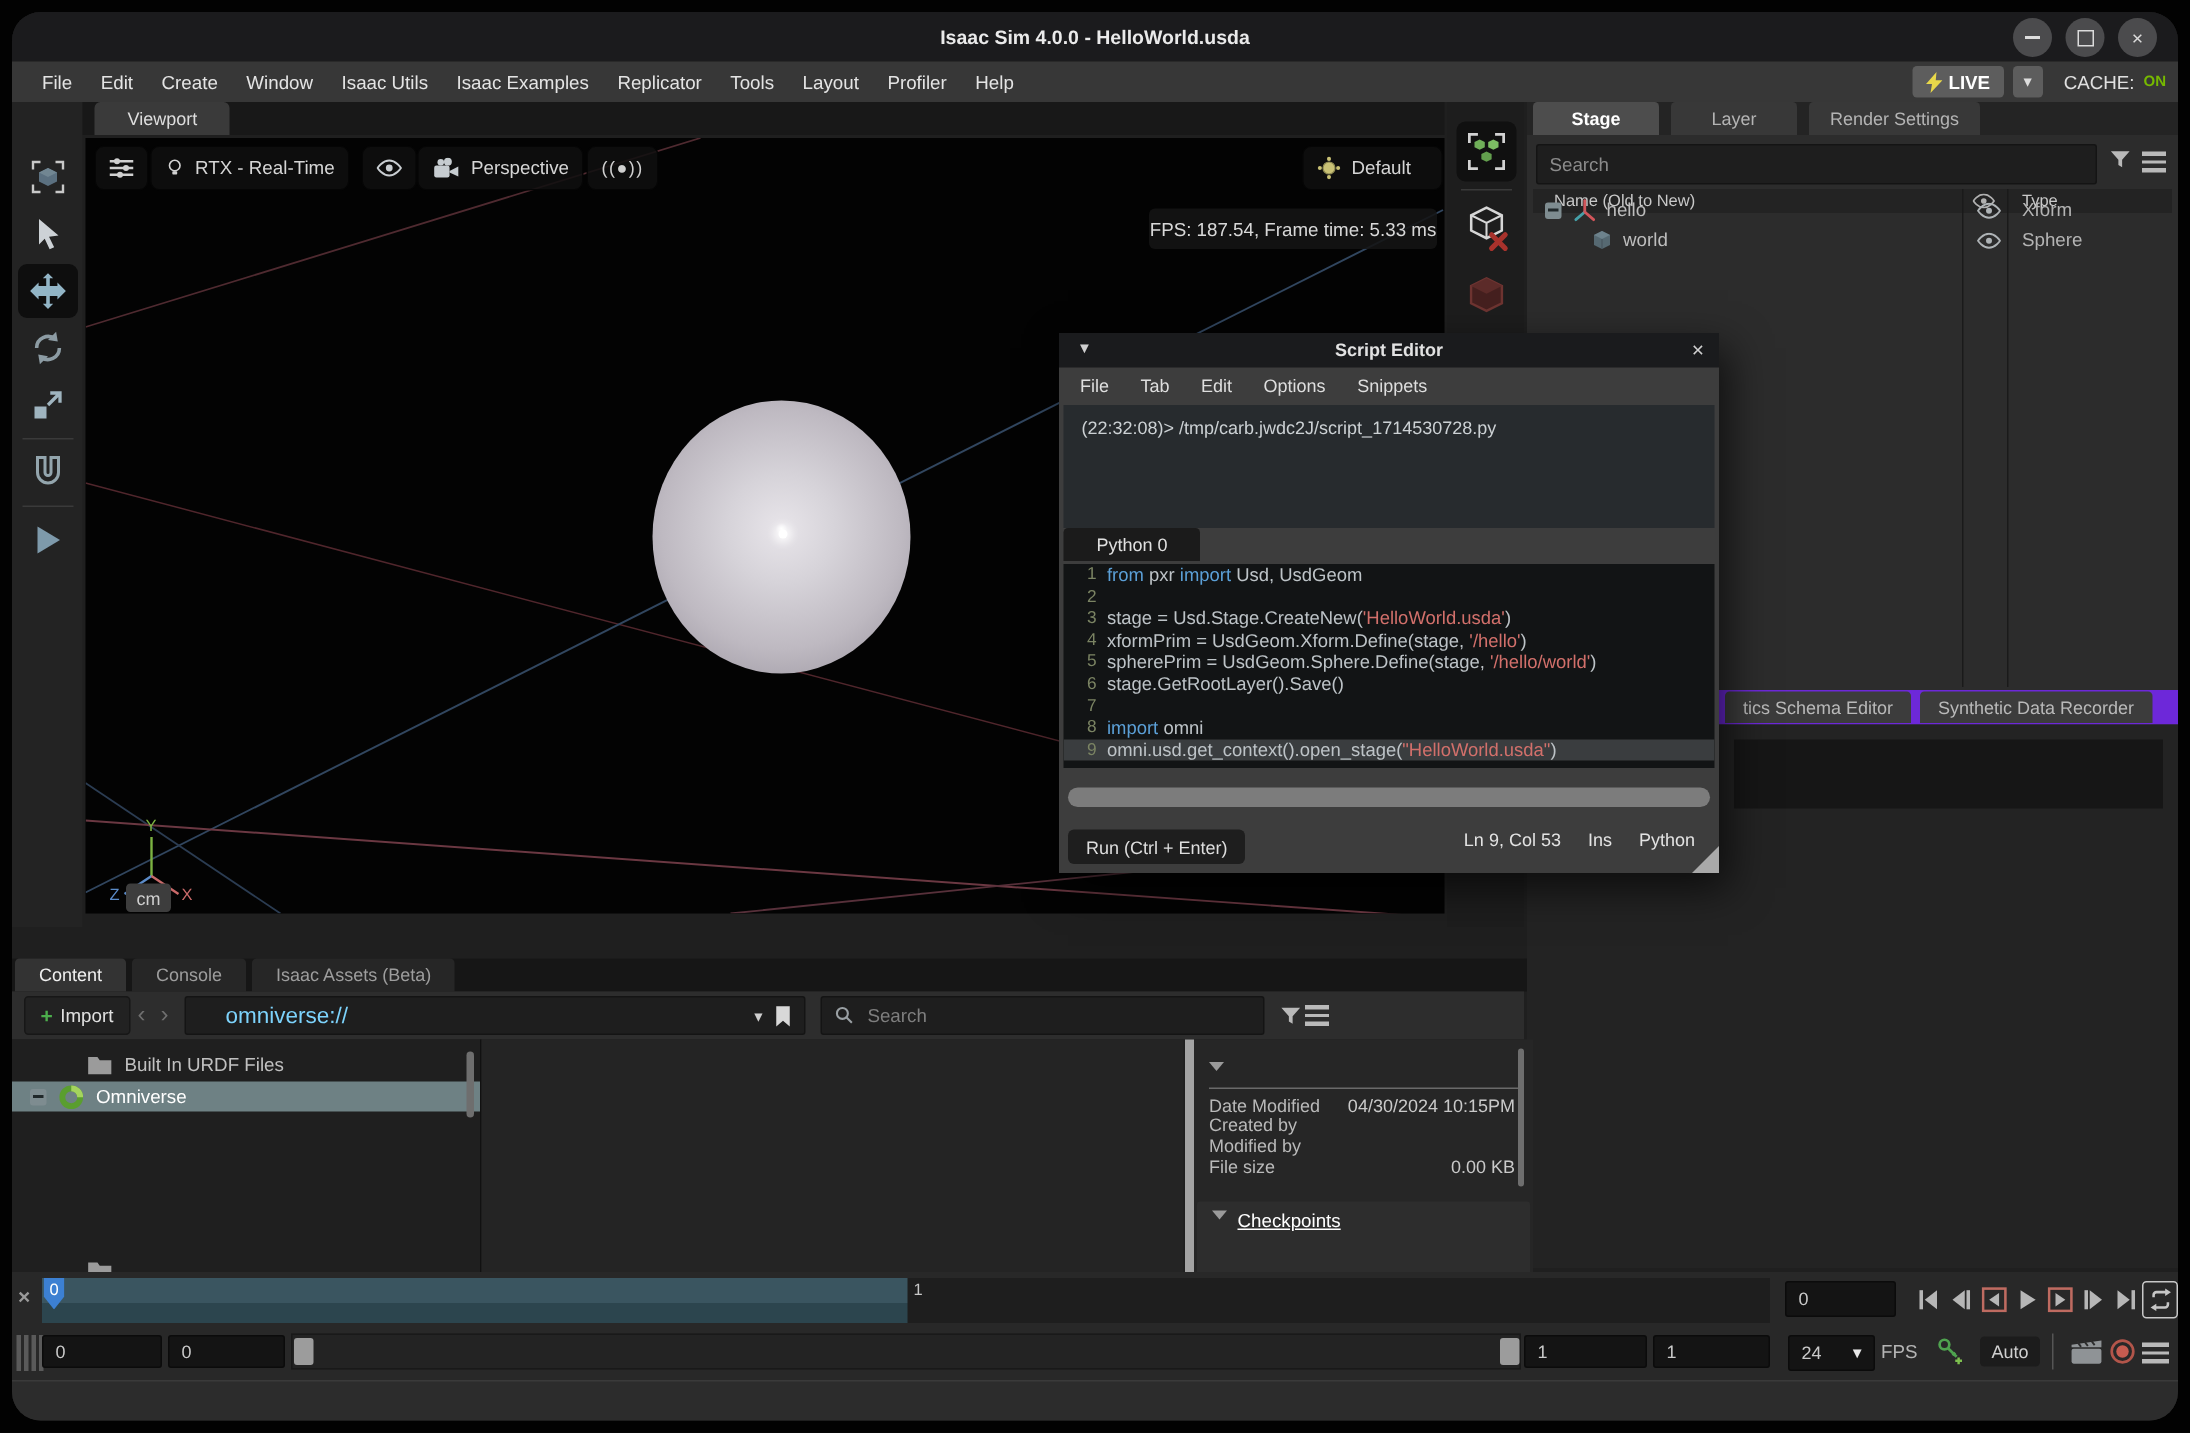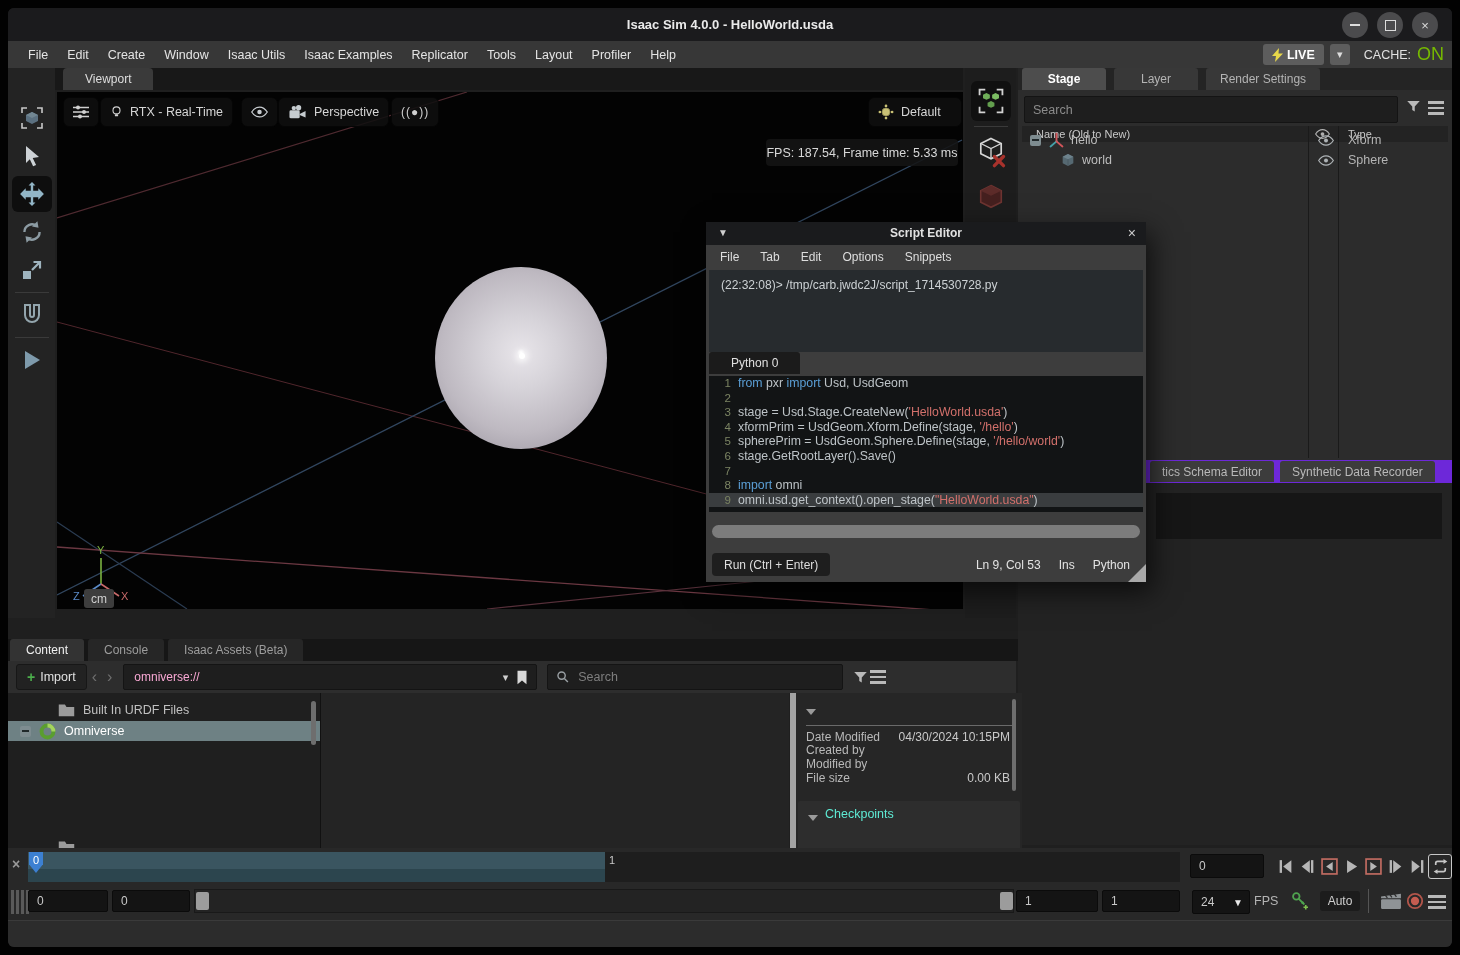--- a/index.html
+++ b/index.html
@@ -1,34 +1,34 @@
 <!DOCTYPE html>
 <html><head>
 <meta charset="utf-8">
 <style>
   html,body{margin:0;padding:0;background:#000;font-family:"Liberation Sans",sans-serif;}
   .page{position:relative;width:1460px;height:955px;background:#020202;overflow:hidden;}
-  .win{position:absolute;left:8px;top:8px;width:1444px;height:939px;background:#1f1f1f;border-radius:6px;overflow:hidden;}
+  .win{position:absolute;left:8px;top:8px;width:1444px;height:939px;background:#1f1f1f;border-radius:19px;overflow:hidden;}
   .abs{position:absolute;}
   
   .titlebar{left:0;top:0;width:1444px;height:33px;background:#1b1b1d;}
   .title{width:100%;text-align:center;line-height:33px;color:#eaeaea;font-weight:bold;font-size:13px;}
   .winbtns{right:14px;top:4px;display:flex;gap:9px;}
   .winbtn{width:26px;height:26px;border-radius:50%;background:#4b4b4d;color:#dcdcdc;display:flex;align-items:center;justify-content:center;font-size:13px;cursor:pointer;}
   .glyph-sq{width:9px;height:9px;border:1.5px solid #dcdcdc;}
   .glyph-min{width:10px;height:2px;background:#dcdcdc;}
   
   .menubar{left:0;top:33px;width:1444px;height:27px;background:#373737;display:flex;align-items:center;}
   .menu-items{display:flex;padding-left:20px;}
   .menu-item{color:#e4e4e4;font-size:12.5px;margin-right:19px;cursor:pointer;}
   .mb-right{position:absolute;right:8px;top:3px;display:flex;align-items:center;gap:6px;}
   .live-pill{display:flex;align-items:center;gap:4px;background:#5d5d5d;border-radius:3px;height:21px;padding:0 9px;color:#fff;font-size:12.5px;font-weight:bold;cursor:pointer;}
   .live-chev{width:20px;height:21px;background:#5d5d5d;border-radius:3px;color:#ddd;display:flex;align-items:center;justify-content:center;font-size:11px;cursor:pointer;}
   .cache{color:#e0e0e0;font-size:12.5px;margin-left:8px;}
-  .cache-on{font-weight:normal;font-size:18px;}
+  .cache-on{font-weight:bold;font-size:10px;}
   
   .leftbar{left:0;top:60px;width:47px;height:550px;background:#232323;}
   .tool{width:40px;height:36px;margin:2px auto;display:flex;align-items:center;justify-content:center;border-radius:6px;cursor:pointer;}
   .tool.active{background:#0e0e0e;}
   .tool-sep{width:34px;height:1px;background:#3a3a3a;margin:4px auto;}
   
   .vp-tabbar{left:47px;top:60px;width:908px;height:22px;background:#181818;display:flex;}
   .vp-tab{background:#3a3a3a;color:#dedede;font-size:12px;padding:0 22px;display:flex;align-items:center;border-radius:4px 4px 0 0;margin-left:8px;cursor:pointer;}
   .viewport{left:49px;top:84px;width:906px;height:517px;background:#030303;overflow:hidden;}
   .vp-btn{position:absolute;top:5px;height:28px;background:rgba(15,15,15,.85);border:1px solid #050505;border-radius:6px;display:flex;align-items:center;gap:7px;padding:0 9px;color:#d6d6d6;font-size:12.5px;cursor:pointer;}
@@ -73,51 +73,51 @@
   .se-menu span{color:#dedede;font-size:12px;cursor:pointer;}
   .se-output{position:absolute;left:3px;top:48px;width:434px;height:82px;background:#272b2e;color:#ccd1d4;font-size:12px;padding:8px 0 0 12px;box-sizing:border-box;}
   .se-tab{position:absolute;left:3px;top:130px;height:22px;background:#1b1b1b;color:#e0e0e0;font-size:12px;display:flex;align-items:center;padding:0 22px;border-radius:3px 3px 0 0;cursor:pointer;}
   .se-code{position:absolute;left:3px;top:154px;width:434px;height:136px;background:#121415;overflow:hidden;}
   .code-line{display:flex;height:14.6px;line-height:14.6px;font-size:12.3px;white-space:pre;}
   .code-line.hl{background:#3a3d3f;}
   .gut{width:22px;text-align:right;padding-right:7px;color:#7b8463;flex:none;font-size:11.5px;}
   .c-kw{color:#5b9fd6;} .c-st{color:#d2706b;} .c-tx{color:#bdc3c7;}
   .se-hscroll{position:absolute;left:6px;top:303px;width:428px;height:13px;background:#7c7c7c;border-radius:7px;cursor:pointer;}
   .run-btn{position:absolute;left:6px;top:331px;height:23px;background:#1e1e1e;border-radius:4px;color:#dedede;font-size:12px;display:flex;align-items:center;padding:0 12px;cursor:pointer;}
-  .se-status{position:absolute;right:16px;top:331px;height:23px;display:flex;align-items:center;gap:18px;color:#e3e3e3;font-size:12px;}
+  .se-status{position:absolute;right:16px;top:331px;height:23px;display:flex;align-items:flex-start;gap:18px;color:#e3e3e3;font-size:12px;}
   .se-grip{position:absolute;right:0;bottom:0;width:0;height:0;border-style:solid;border-width:0 0 18px 18px;border-color:transparent transparent #a9a9a9 transparent;}
   
   .cb{left:0;top:631px;width:1008px;height:230px;background:#242424;}
   .cb-tabbar{position:absolute;left:0;top:0;width:1008px;height:22px;background:#161616;display:flex;gap:4px;padding-left:2px;}
   .cb-tab{padding:0 16px;background:#262626;color:#9d9d9d;font-size:12px;display:flex;align-items:center;border-radius:3px 3px 0 0;cursor:pointer;}
   .cb-tab.active{background:#333333;color:#f0f0f0;}
   .cb-toolbar{position:absolute;left:0;top:22px;width:1008px;height:32px;background:#2d2d2d;display:flex;align-items:center;}
   .import-btn{margin-left:8px;height:24px;background:#222;border:1px solid #171717;border-radius:3px;color:#e0e0e0;font-size:12.5px;display:flex;align-items:center;gap:5px;padding:0 10px;cursor:pointer;}
   .plus{color:#4cae4c;font-weight:bold;font-size:14px;}
   .navchev{color:#6f6f6f;font-size:16px;margin:0 5px;cursor:pointer;}
   .pathbar{height:24px;background:#1e1e1e;border:1px solid #141414;border-radius:2px;display:flex;align-items:center;width:412px;margin-left:6px;}
-  .pathbar input{flex:1;background:transparent;border:none;outline:none;color:#f9a8d4;font-size:12px;padding:0 10px;}
+  .pathbar input{flex:1;background:transparent;border:none;outline:none;color:#7dd3fc;font-size:15px;padding:0 10px;margin-left:16px;}
   .cb-search{height:24px;background:#1e1e1e;border:1px solid #141414;border-radius:2px;display:flex;align-items:center;width:294px;margin-left:10px;}
   .cb-search input{flex:1;background:transparent;border:none;outline:none;color:#cfcfcf;font-size:12.5px;}
   .cb-search input::placeholder{color:#7e7e7e;}
   .cb-body{position:absolute;left:0;top:54px;width:1008px;height:176px;background:#1f1f1f;}
   .cb-tree{position:absolute;left:0;top:0;width:312px;height:176px;background:#1f1f1f;border-right:1px solid #111;overflow:hidden;}
   .trow{position:relative;height:20px;display:flex;align-items:center;cursor:pointer;margin-top:1px;}
   .trow.selected{background:#6e8184;}
   .trow .lbl{color:#c0c0c0;font-size:12.5px;margin-left:8px;}
   .trow.selected .lbl{color:#fff;}
   .cb-files{position:absolute;left:313px;top:0;width:468px;height:176px;background:#242424;}
   .size-slider{position:absolute;left:274px;top:163px;width:175px;height:20px;border:1px solid #555;border-radius:10px;background:#1b1b1b;display:flex;align-items:center;}
   .size-handle{width:32px;height:12px;border-radius:6px;background:#8a8a8a;margin-left:73px;cursor:pointer;}
   .cb-details{position:absolute;left:782px;top:0;width:226px;height:176px;background:#262626;border-left:6px solid #a3a3a3;}
   .dfield{display:flex;justify-content:space-between;padding:0 12px 0 10px;height:13.6px;align-items:center;}
   .dfield .l{color:#b9b9b9;font-size:12px;}
   .dfield .v{color:#c9c9c9;font-size:12px;}
   .chk{position:absolute;left:2px;top:108px;width:222px;height:68px;background:#2d2d2d;border-radius:2px;overflow:hidden;}
-  .chk-head{display:flex;align-items:flex-end;gap:7px;color:#5eead4;font-size:12.5px;padding:6px 0 0 10px;cursor:pointer;}
+  .chk-head{display:flex;align-items:flex-start;gap:7px;color:#ffffff;font-size:12.5px;padding:6px 0 0 10px;cursor:pointer;text-decoration:underline;}
   .tri-down{width:0;height:0;border-left:5px solid transparent;border-right:5px solid transparent;border-top:6px solid #9a9a9a;}
   .vscroll{position:absolute;width:5px;border-radius:3px;background:#6e6e6e;}
   
   .timeline{left:0;top:840px;width:1444px;height:72px;background:#282828;}
   .ruler{position:absolute;left:20px;top:4px;width:1152px;height:30px;background:#1e1e1e;overflow:hidden;}
   .ruler .range{position:absolute;left:0;top:0;width:577px;height:30px;background:linear-gradient(180deg,#3a5560 0 55%,#2c454e 55% 100%);}
   .playhead{position:absolute;left:1px;top:0;width:14px;height:21px;background:#3c80d2;clip-path:polygon(0 0,100% 0,100% 58%,50% 100%,0 58%);}
   .rlabel{position:absolute;top:2px;color:#c8c8c8;font-size:11px;}
   .tl-x{position:absolute;left:4px;top:8px;color:#9a9a9a;font-size:14px;font-weight:bold;cursor:pointer;}
   .grip{position:absolute;left:3px;top:42px;display:flex;gap:2.5px;}

